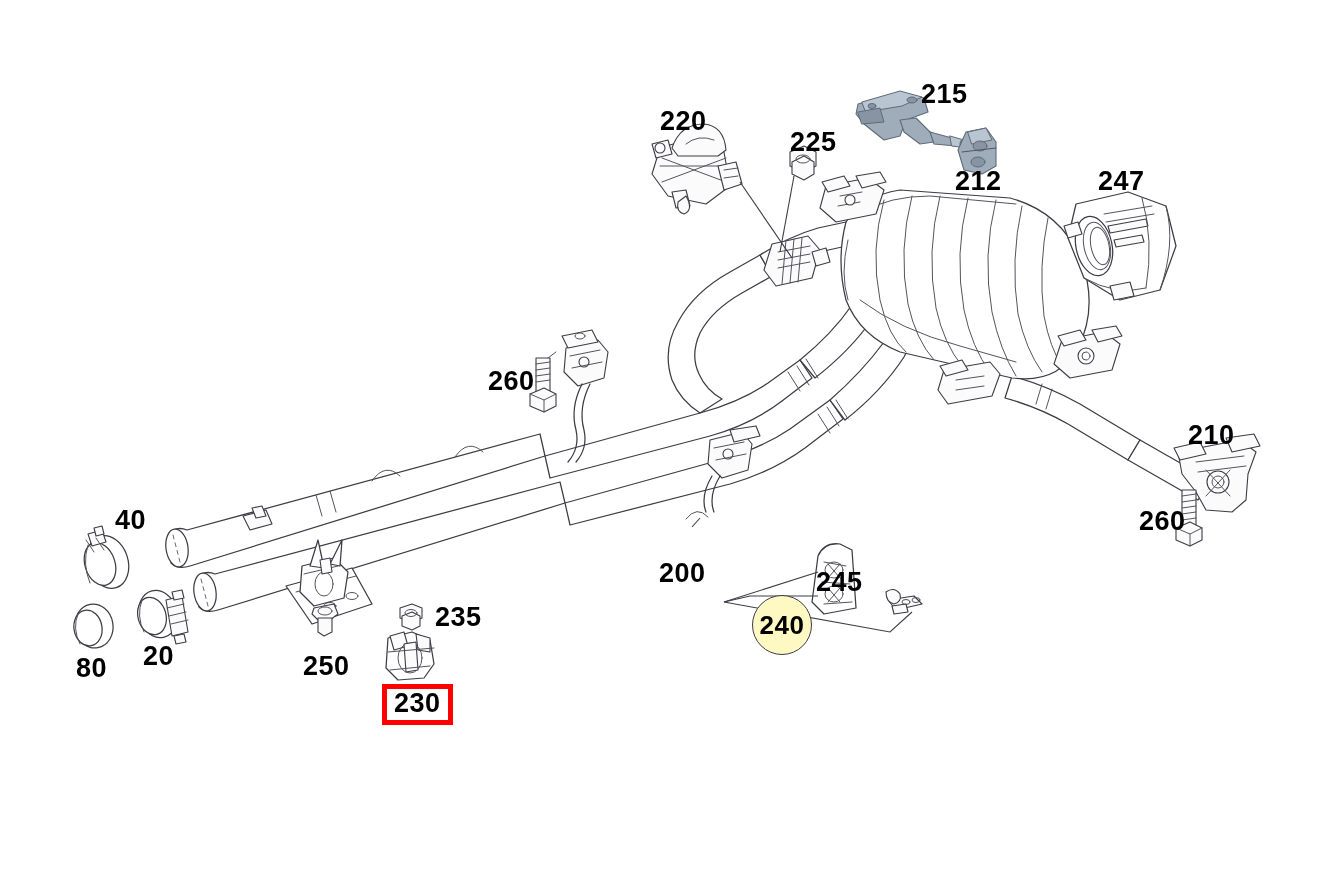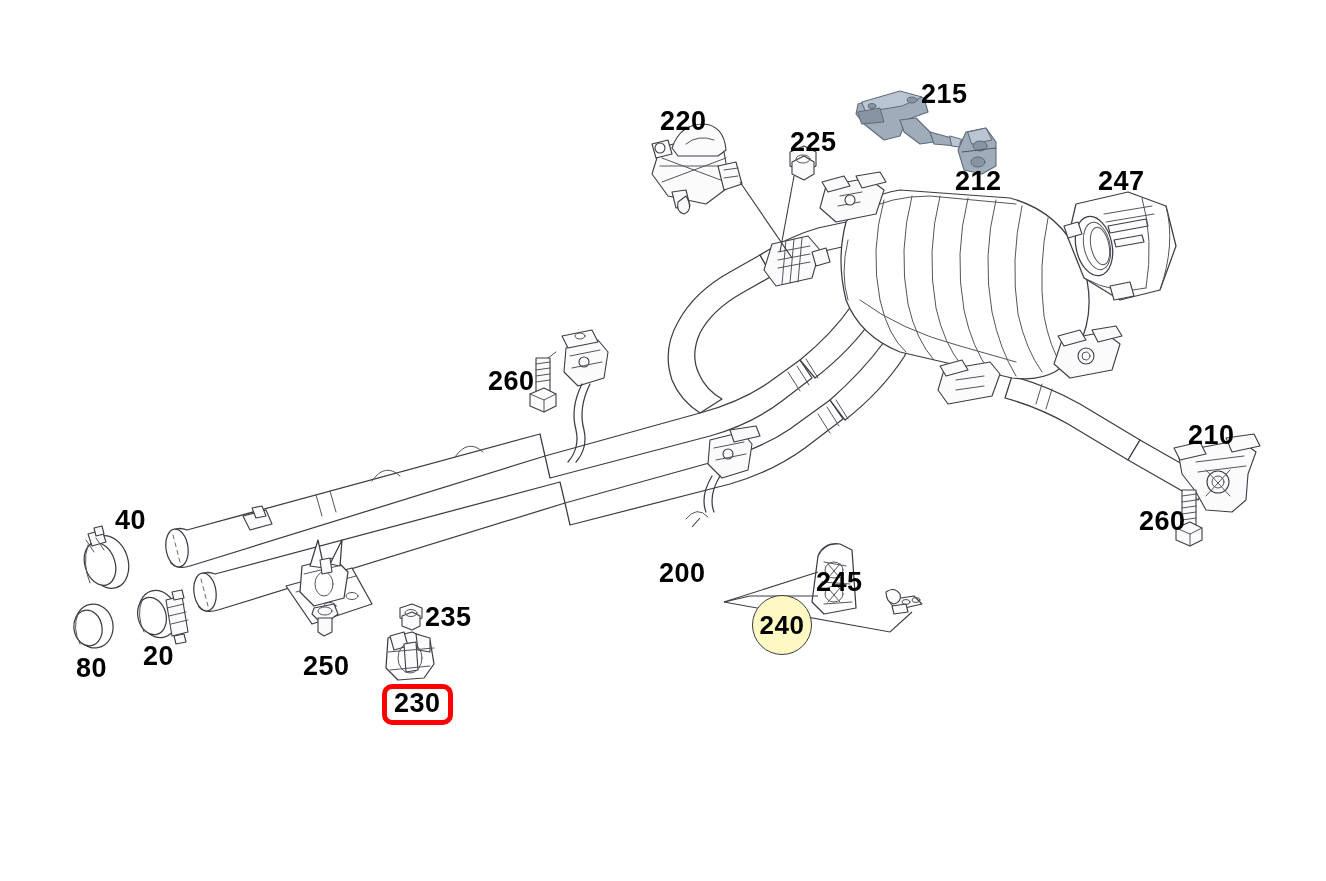--- a/index.html
+++ b/index.html
@@ -464,23 +464,23 @@
   </svg>
 
   <div class="label" style="left:83px; top:507px;margin-left:32px;">40</div>
 
   <div class="label" style="left:76px; top:655px;">80</div>
 
   <div class="label" style="left:143px; top:643px;">20</div>
 
   <div class="label" style="left:303px; top:653px;">250</div>
 
-  <div class="label boxed" style="left:382px; top:684px;border-radius:10px;">230</div>
-
-  <div class="label" style="left:425px; top:604px;">235</div>
+  <div class="label boxed" style="left:382px; top:684px;">230</div>
+
+  <div class="label" style="left:435px; top:604px;">235</div>
 
   <div class="label" style="left:488px; top:368px;">260</div>
 
   <div class="label" style="left:659px; top:560px;">200</div>
 
   <div class="label" style="left:660px; top:108px;">220</div>
 
   <div class="label" style="left:790px; top:129px;">225</div>
 
   <div class="label" style="left:921px; top:81px;">215</div>

